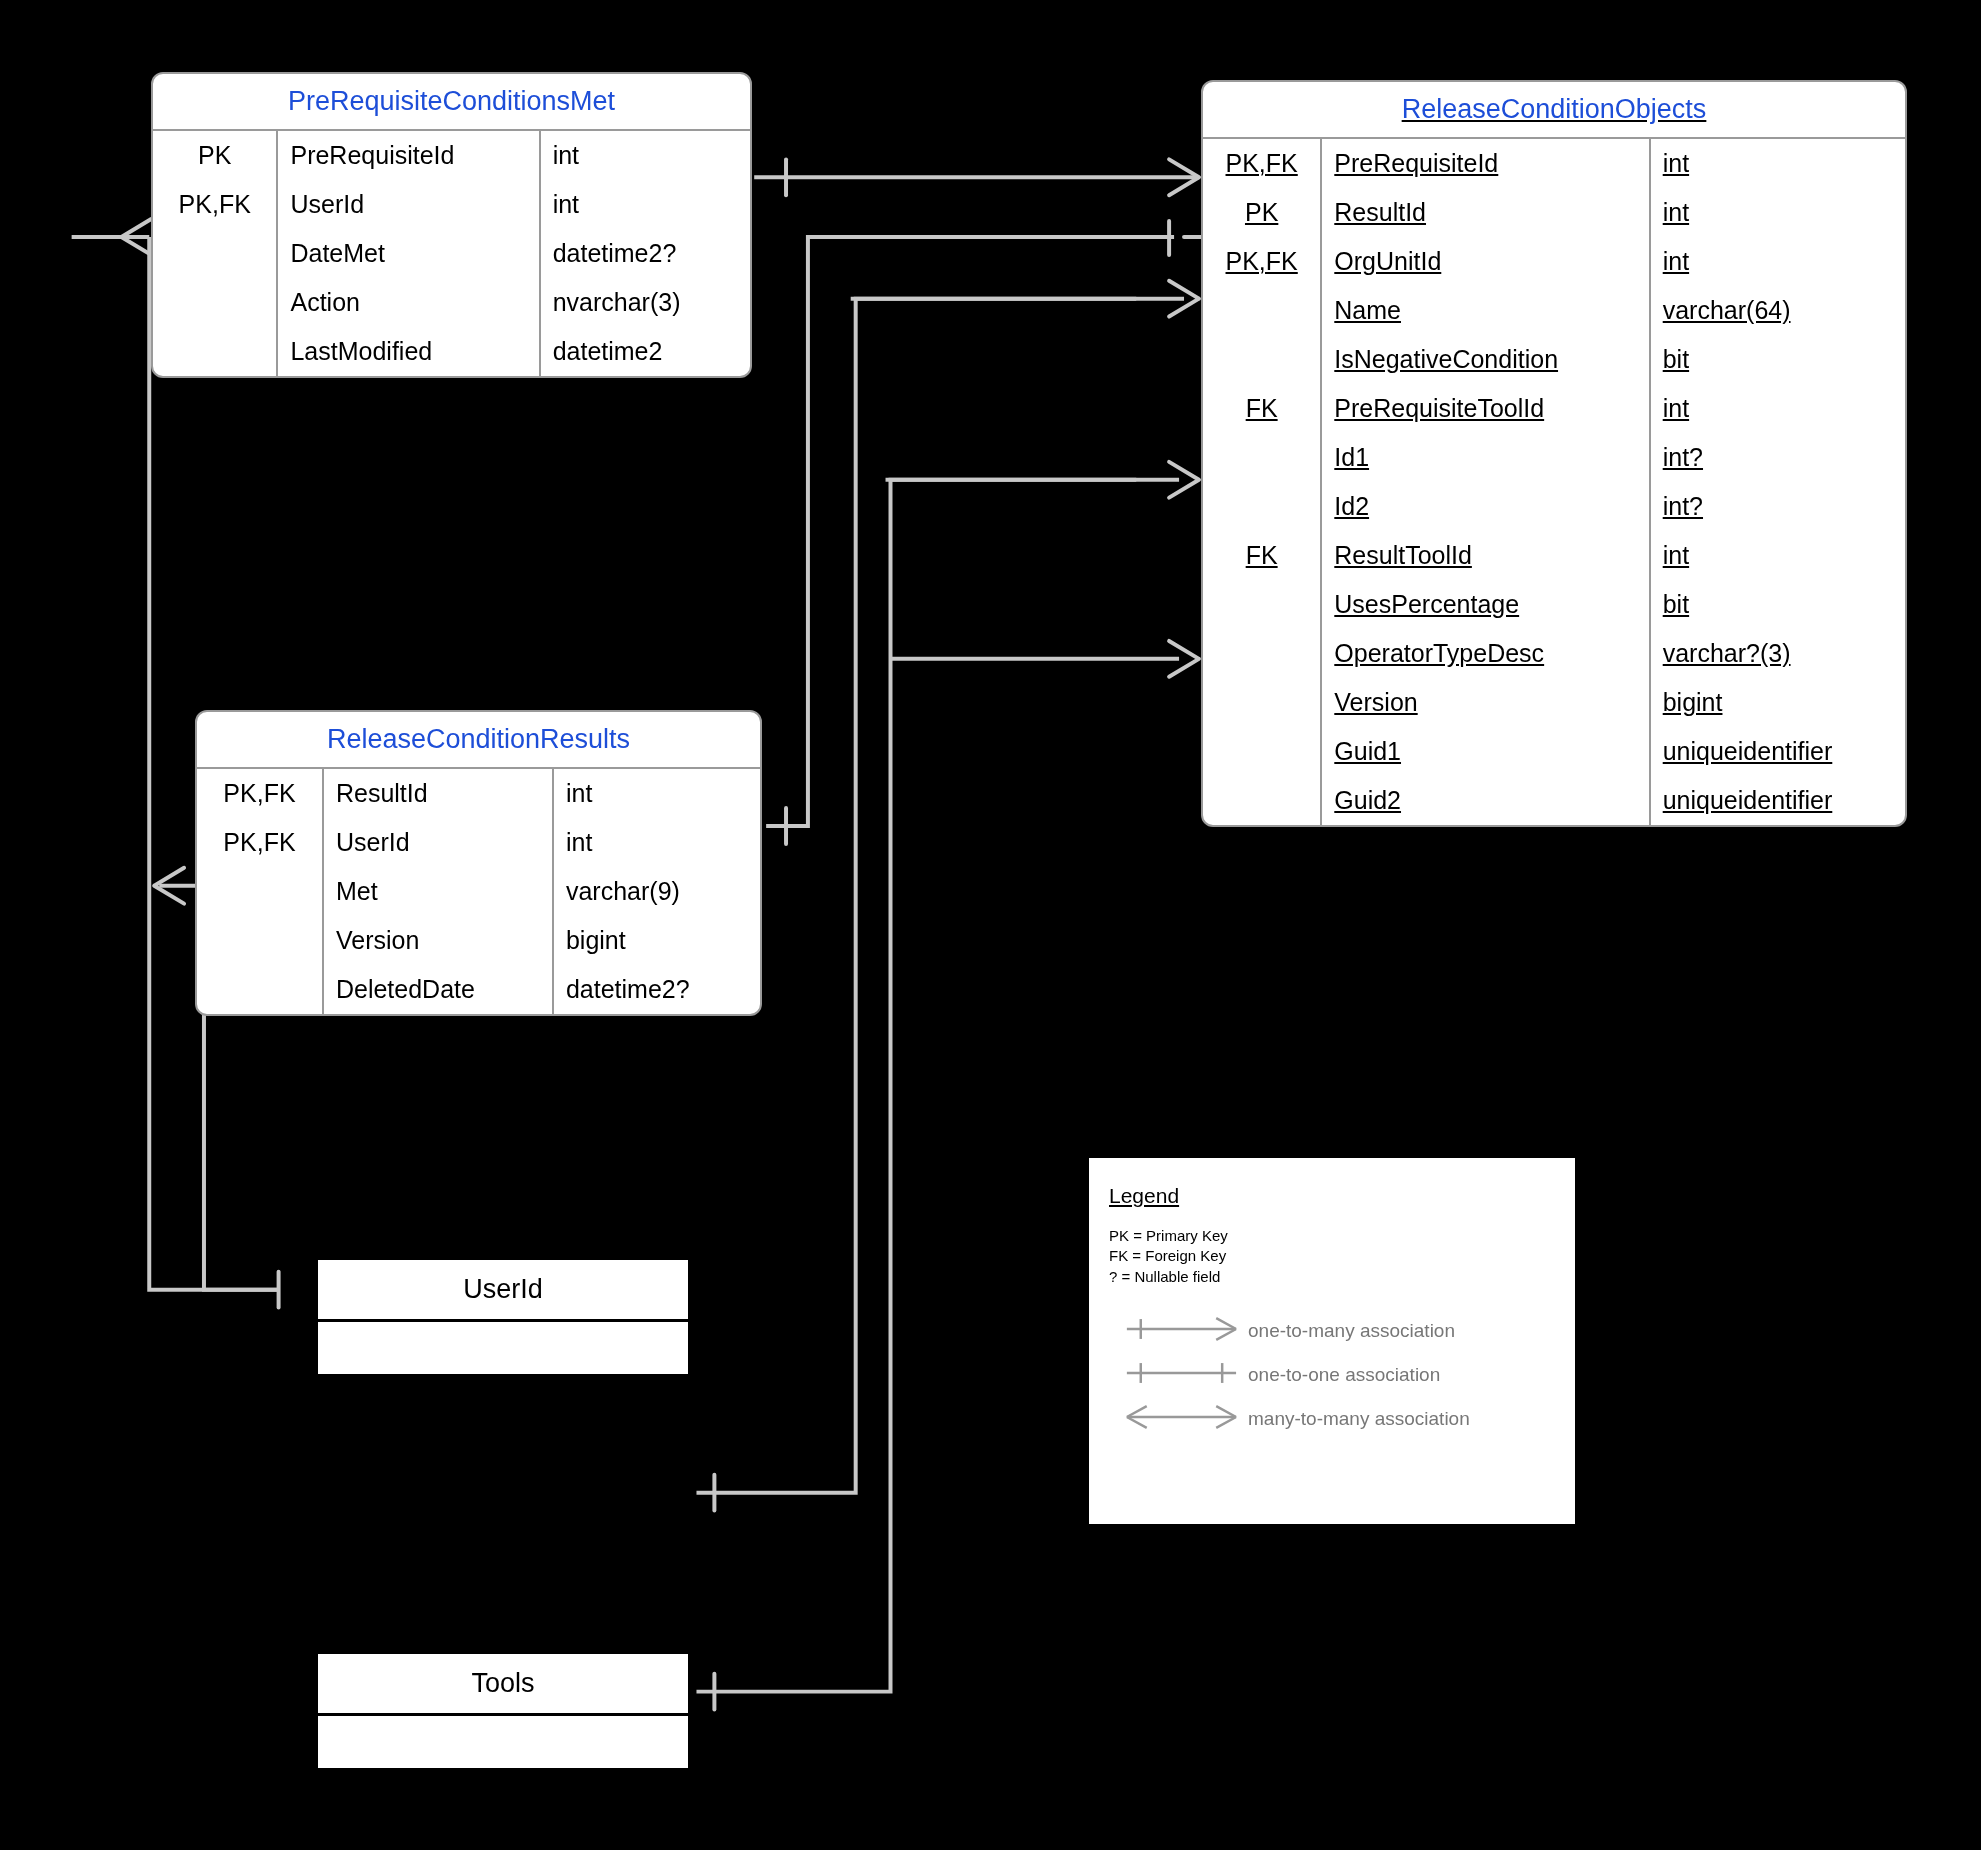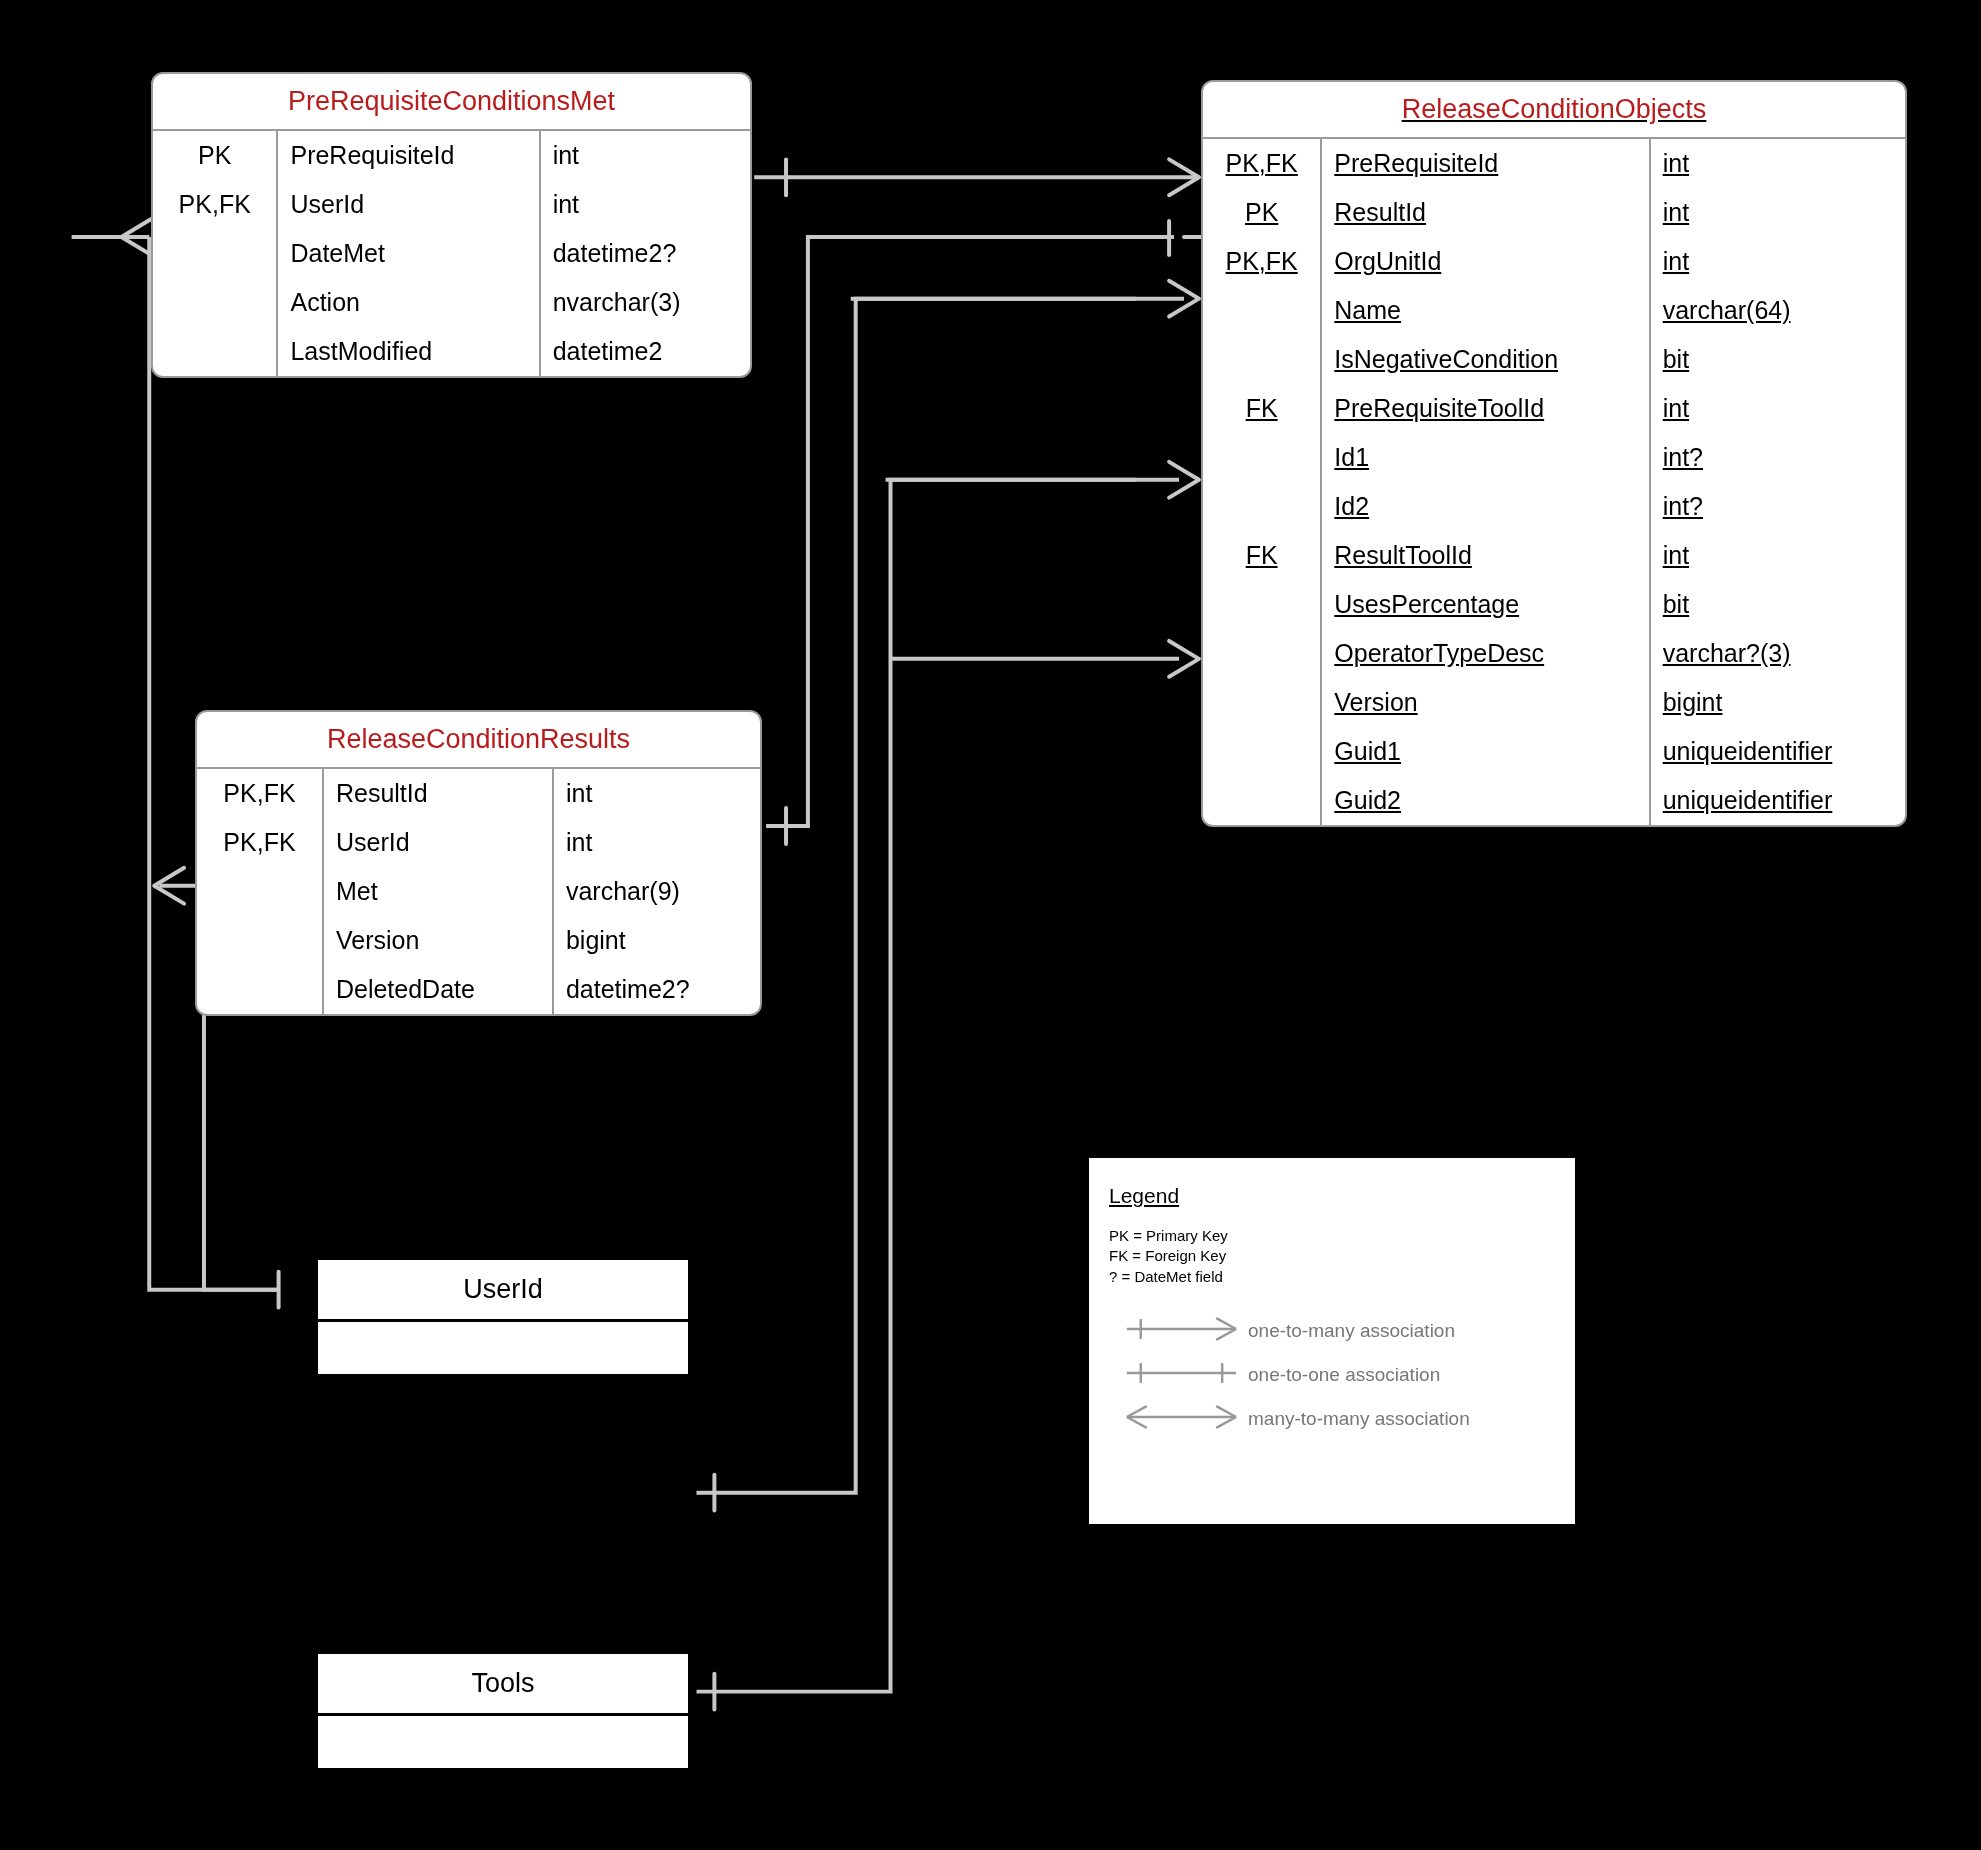--- a/index.html
+++ b/index.html
@@ -33,21 +33,21 @@
     position: absolute;
     background: #ffffff;
     border: 2px solid #9a9a9a;
     border-radius: 12px;
     box-sizing: border-box;
     overflow: hidden;
   }
   .table .title {
     text-align: center;
     font-size: 27px;
-    color: #b91c1c;
+    color: #1d4ed8;
     padding: 12px 6px 12px 6px;
     border-bottom: 2px solid #9a9a9a;
     white-space: nowrap;
   }
   .rows {
     display: table;
     width: 100%;
     border-collapse: collapse;
   }
   .row {
@@ -324,21 +324,21 @@
 
   <div class="simple" style="left:318px; top:1654px; width:370px;">
     <div class="stitle">Tools</div>
     <div class="sbody"></div>
   </div>
 
   <div id="legend" style="left:1089px; top:1158px; width:486px; height:366px;">
     <div class="legend-title">Legend</div>
     <div class="legend-line">PK = Primary Key</div>
     <div class="legend-line">FK = Foreign Key</div>
-    <div class="legend-line">? = DateMet field</div>
+    <div class="legend-line">? = Nullable field</div>
 
     <div class="legend-rows">
       <div class="legend-row">
         <span class="legend-sym">
           <svg width="139" height="30" viewBox="0 0 140 30">
             <g stroke="#999999" stroke-width="2.5" fill="none">
               <line x1="18" y1="15" x2="128" y2="15"></line>
               <line x1="32" y1="5" x2="32" y2="25"></line>
               <path d="M128 15 L108 4 M128 15 L108 26"></path>
             </g>

